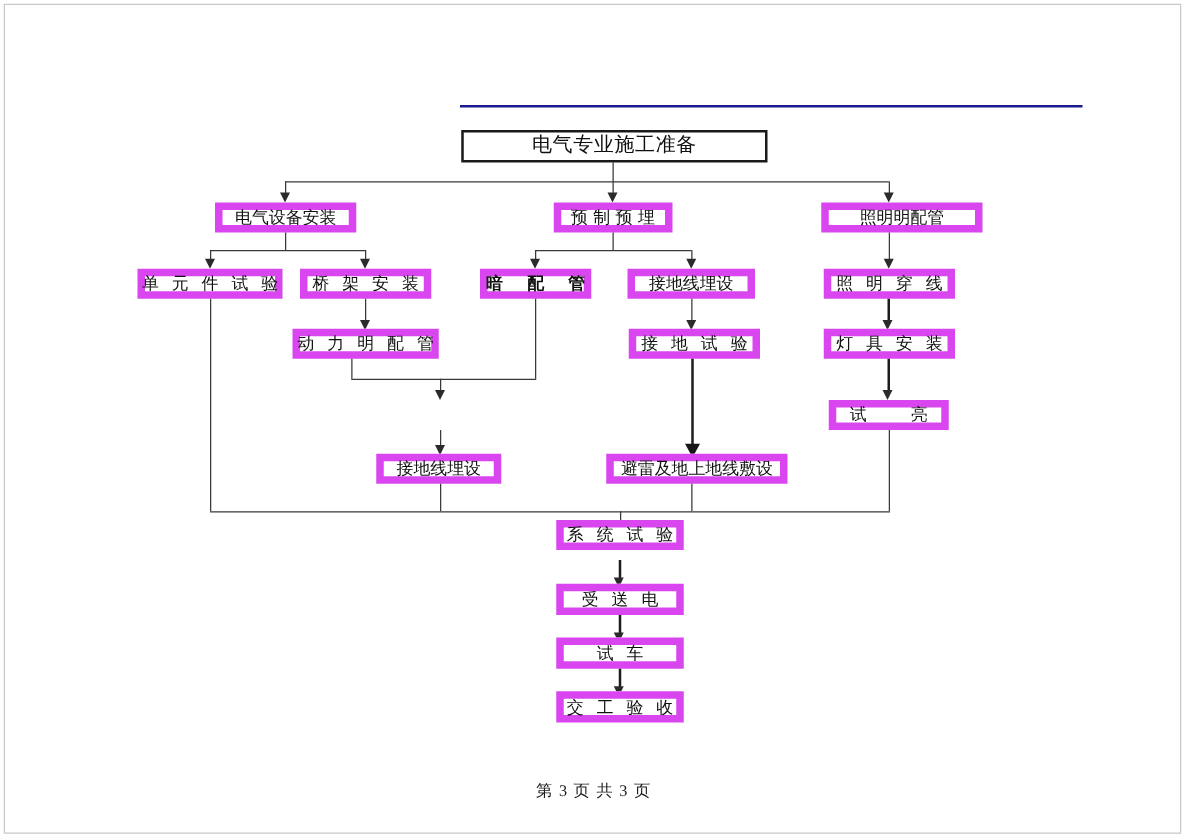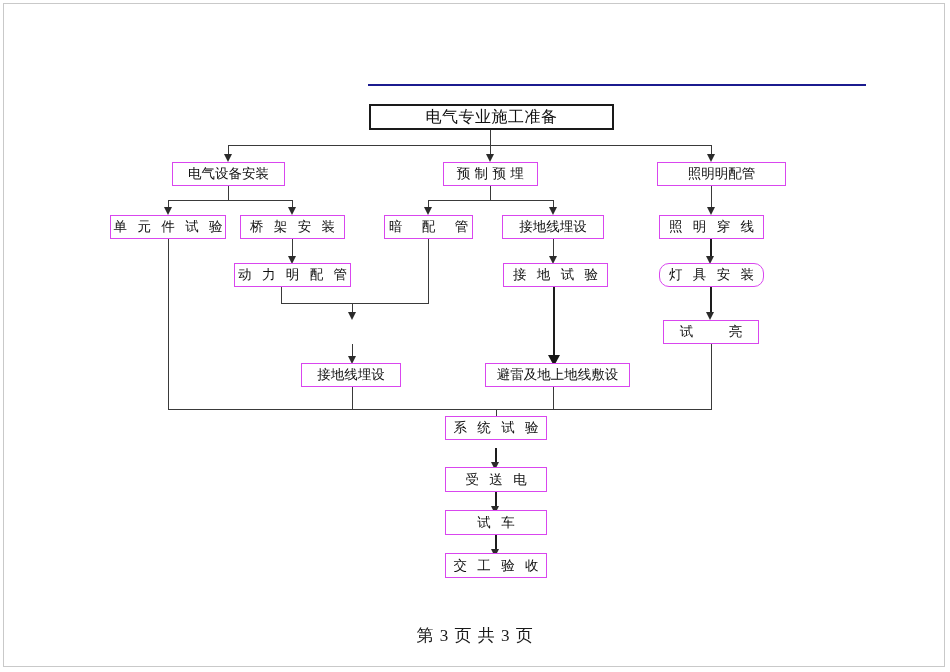--- a/index.html
+++ b/index.html
@@ -27,34 +27,34 @@
     box-sizing: border-box;
     pointer-events: none;
   }
   .hrule {
     position: absolute;
     background: #1b1b8f;
   }
   .node {
     position: absolute;
     box-sizing: border-box;
-    border: 1px solid #d946ef;
+    border: 6px solid #d946ef;
     background: #ffffff;
     display: flex;
     align-items: center;
     justify-content: center;
     color: #101010;
     font-size: 13.5px;
     line-height: 1;
     white-space: nowrap;
   }
   .node.bold-border { border: 2px solid #1a1a1a; }
   .node.sp1 { letter-spacing: 0.5px; }
   .node.sp2 { letter-spacing: 3.5px; text-indent: 3.5px; }
-  .node.sp3 { letter-spacing: 8px; text-indent: 8px; }
+  .node.sp3 { letter-spacing: 8px; text-indent: 8px; font-weight: bold; }
   .node.sp4 { letter-spacing: 16px; text-indent: 16px; }
 
   .vline, .hline {
     position: absolute;
     background: #3a3a3a;
   }
   .vline { width: 1px; }
   .hline { height: 1px; }
   .vline.thick { width: 2px; background: #1d1d1d; }
 
@@ -71,21 +71,21 @@
     border-right-width: 6.5px;
     border-top-width: 11px;
     border-top-color: #171717;
   }
   #footer {
     position: absolute;
     left: 0;
     width: 950px;
     text-align: center;
     color: #1a1a1a;
-    font-size: 17px;
+    font-size: 13px;
     letter-spacing: 1px;
   }
   .wm {
     position: absolute;
     color: rgba(180,180,180,0.28);
     font-size: 26px;
     transform: rotate(-28deg);
     pointer-events: none;
     user-select: none;
     white-space: nowrap;
@@ -148,21 +148,21 @@
   <div class="arrow" style="left:287.5px; top:256px;"></div>
 
   <div class="vline" style="left:553px; top:239px; height:18px;"></div>
   <div class="arrow" style="left:548.5px; top:256px;"></div>
 
   <div class="vline thick" style="left:710px; top:239px; height:19px;"></div>
   <div class="arrow" style="left:706px; top:256px;"></div>
 
   <div class="node sp2" style="left:234px; top:263px; width:117px; height:24px;">动 力 明 配 管</div>
   <div class="node sp2" style="left:503px; top:263px; width:105px; height:24px;">接 地 试 验</div>
-  <div class="node sp2" style="left:659px; top:263px; width:105px; height:24px;border-radius:10px;">灯 具 安 装</div>
+  <div class="node sp2" style="left:659px; top:263px; width:105px; height:24px;">灯 具 安 装</div>
 
   <div class="vline" style="left:281px; top:287px; height:16px;"></div>
   <div class="vline" style="left:428px; top:239px; height:64px;"></div>
   <div class="hline" style="left:281px; top:303px; width:148px;"></div>
   <div class="vline" style="left:352px; top:303px; height:10px;"></div>
   <div class="arrow" style="left:347.5px; top:312px;"></div>
 
   <div class="vline thick" style="left:553px; top:287px; height:73px;"></div>
   <div class="arrow big" style="left:548px; top:355px;"></div>
 

